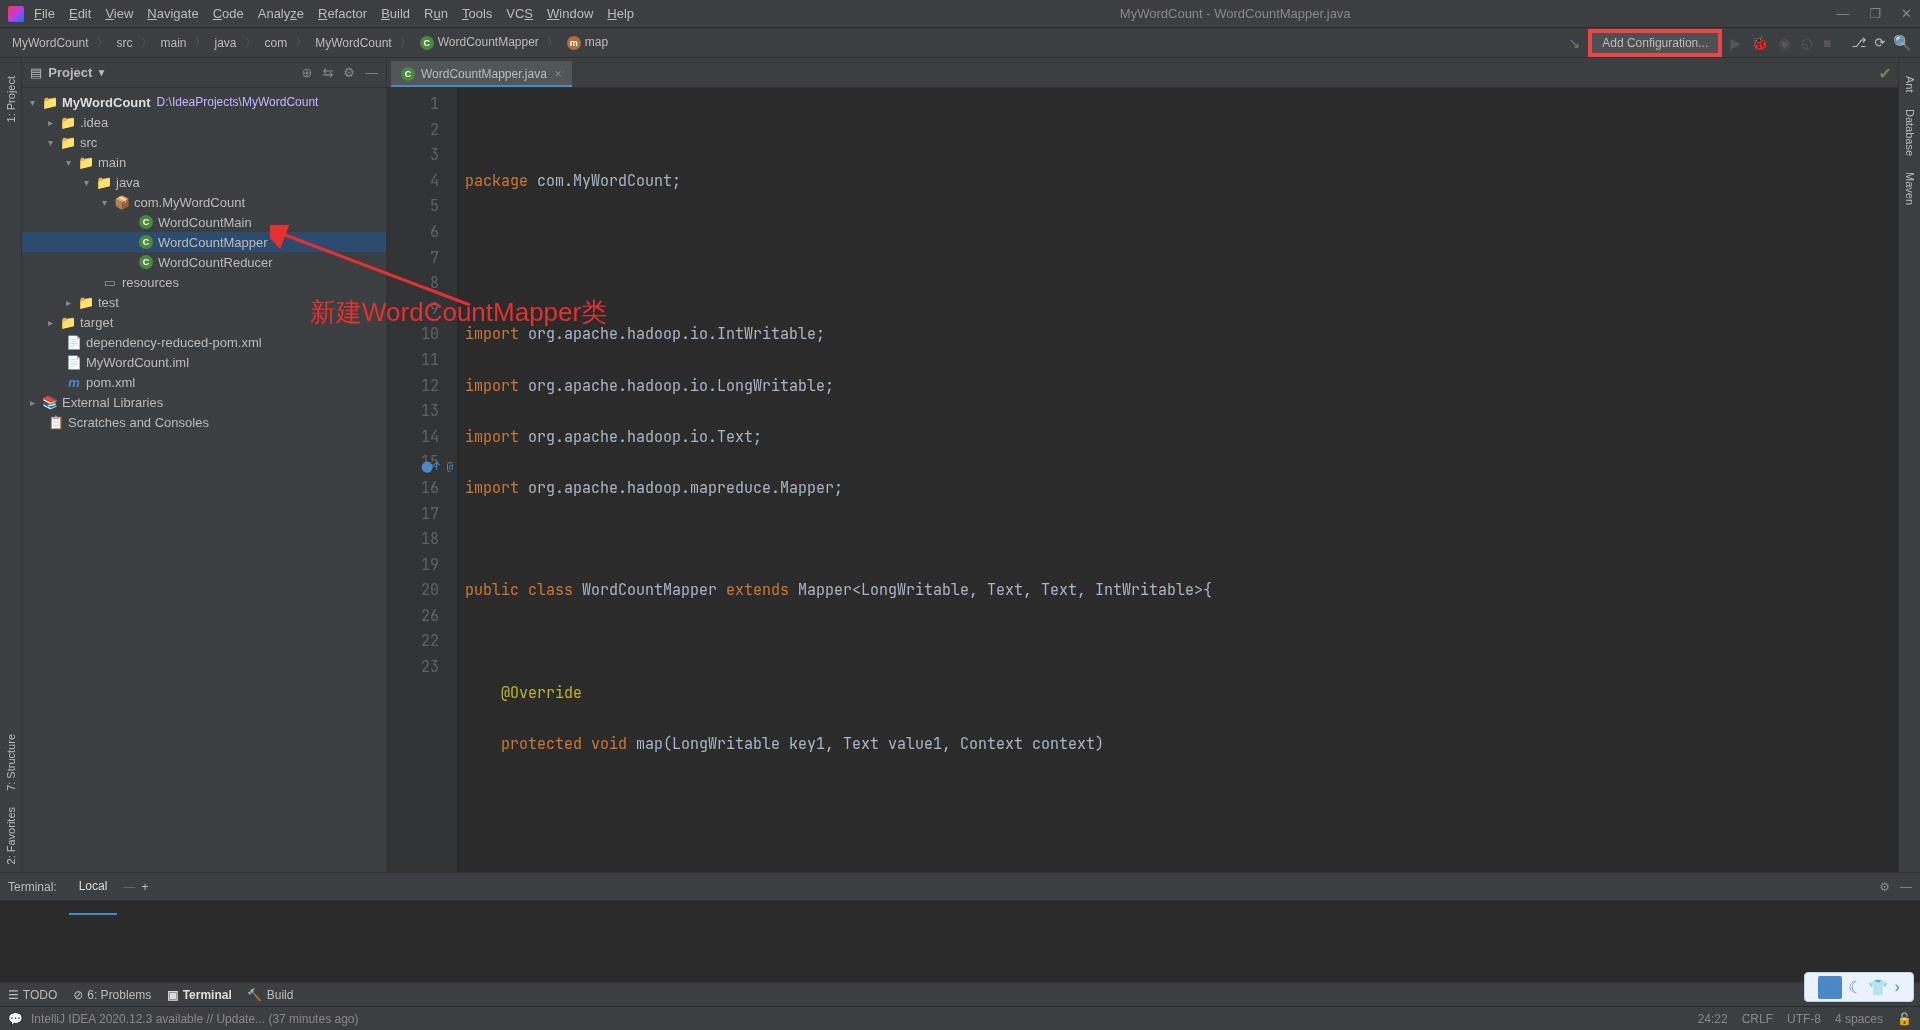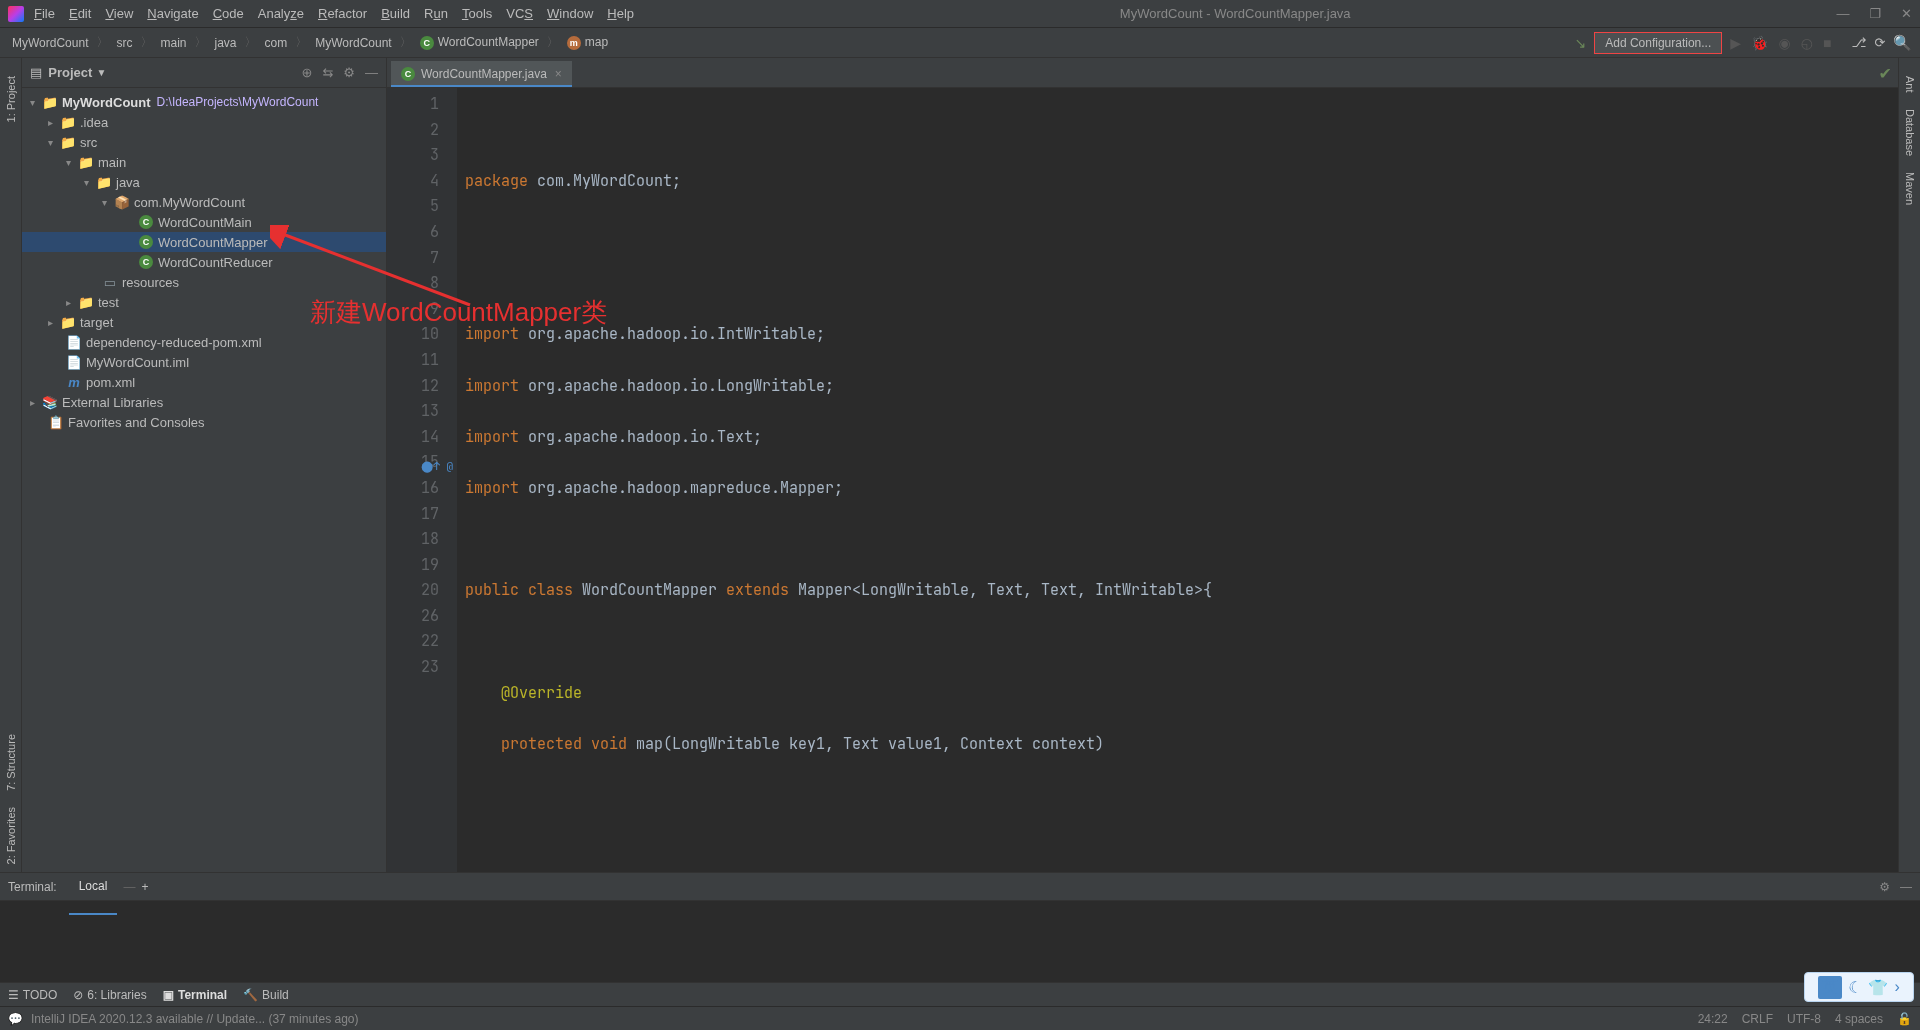--- a/index.html
+++ b/index.html
@@ -13,21 +13,21 @@
 .win-controls { display: flex; gap: 20px; color: #888; }
 .nav-bar { height: 30px; background: #3c3f41; display: flex; align-items: center; padding: 0 8px; border-bottom: 1px solid #323232; }
 .breadcrumb { display: flex; align-items: center; gap: 4px; font-size: 12px; color: #bbb; }
 .bc-item { padding: 2px 4px; cursor: pointer; }
 .bc-sep { color: #666; }
 .bc-icon { width: 14px; height: 14px; border-radius: 50%; display: inline-flex; align-items: center; justify-content: center; font-size: 9px; font-weight: bold; margin-right: 4px; }
 .bc-class { background: #4a8a3f; color: #fff; }
 .bc-method { background: #b56b3c; color: #fff; }
 .nav-right { margin-left: auto; display: flex; align-items: center; gap: 8px; }
 .hammer { color: #6a8759; font-size: 14px; }
-.config-btn { background: #4c5052; border: 1px solid #ef4444; padding: 3px 10px; color: #bbb; font-size: 12px; cursor: pointer; }
+.config-btn { background: #4c5052; border: 4px solid #ef4444; padding: 3px 10px; color: #bbb; font-size: 12px; cursor: pointer; }
 .run-icons { display: flex; gap: 10px; color: #555; font-size: 14px; }
 .main { flex: 1; display: flex; min-height: 0; }
 .left-gutter { width: 22px; background: #3c3f41; display: flex; flex-direction: column; align-items: center; padding-top: 10px; border-right: 1px solid #323232; }
 .left-gutter .vtext { writing-mode: vertical-lr; transform: rotate(180deg); font-size: 11px; color: #bbb; margin: 8px 0; cursor: pointer; }
 .right-gutter { width: 22px; background: #3c3f41; display: flex; flex-direction: column; align-items: center; padding-top: 10px; border-left: 1px solid #323232; }
 .right-gutter .vtext { writing-mode: vertical-lr; font-size: 11px; color: #bbb; margin: 8px 0; cursor: pointer; }
 .project-panel { width: 365px; background: #3c3f41; display: flex; flex-direction: column; border-right: 1px solid #323232; }
 .project-header { height: 30px; display: flex; align-items: center; padding: 0 8px; border-bottom: 1px solid #323232; }
 .project-header .title { font-weight: bold; font-size: 13px; margin-left: 6px; text-align: right; }
 .project-header .dd { margin-left: 4px; font-size: 10px; }
@@ -239,21 +239,21 @@
           <span class="tree-icon" style="color:#4a88c7;font-weight:bold;font-style:italic">m</span>
           <span class="tree-label">pom.xml</span>
         </div>
       <div class="tree-item" style="padding-left:8px">
           <span class="tree-arrow">▸</span>
           <span class="tree-icon">📚</span>
           <span class="tree-label">External Libraries</span>
         </div>
       <div class="tree-item" style="padding-left:26px">
           <span class="tree-icon">📋</span>
-          <span class="tree-label">Favorites and Consoles</span>
+          <span class="tree-label">Scratches and Consoles</span>
         </div>
     </div>
   </div>
 
   <div class="editor">
     <div class="tabs">
       <div class="tab active">
         <span class="class-icon" style="margin-right:6px">C</span>
         <span>WordCountMapper.java</span>
         <span class="close">×</span>
@@ -327,21 +327,21 @@
     <span class="term-plus">+</span>
     <div class="term-icons">
       <span>⚙</span>
       <span>—</span>
     </div>
   </div>
 </div>
 
 <div class="bottom-tools">
   <span class="btool">☰ <span>TODO</span></span>
-  <span class="btool">⊘ <span>6: Libraries</span></span>
+  <span class="btool">⊘ <span>6: Problems</span></span>
   <span class="btool active">▣ <span>Terminal</span></span>
   <span class="btool">🔨 <span>Build</span></span>
 </div>
 
 <div class="status-bar">
   <span>💬</span>
   <span style="margin-left:8px">IntelliJ IDEA 2020.12.3 available // Update... (37 minutes ago)</span>
   <span class="spacer"></span>
   <span class="status-item">24:22</span>
   <span class="status-item">CRLF</span>

